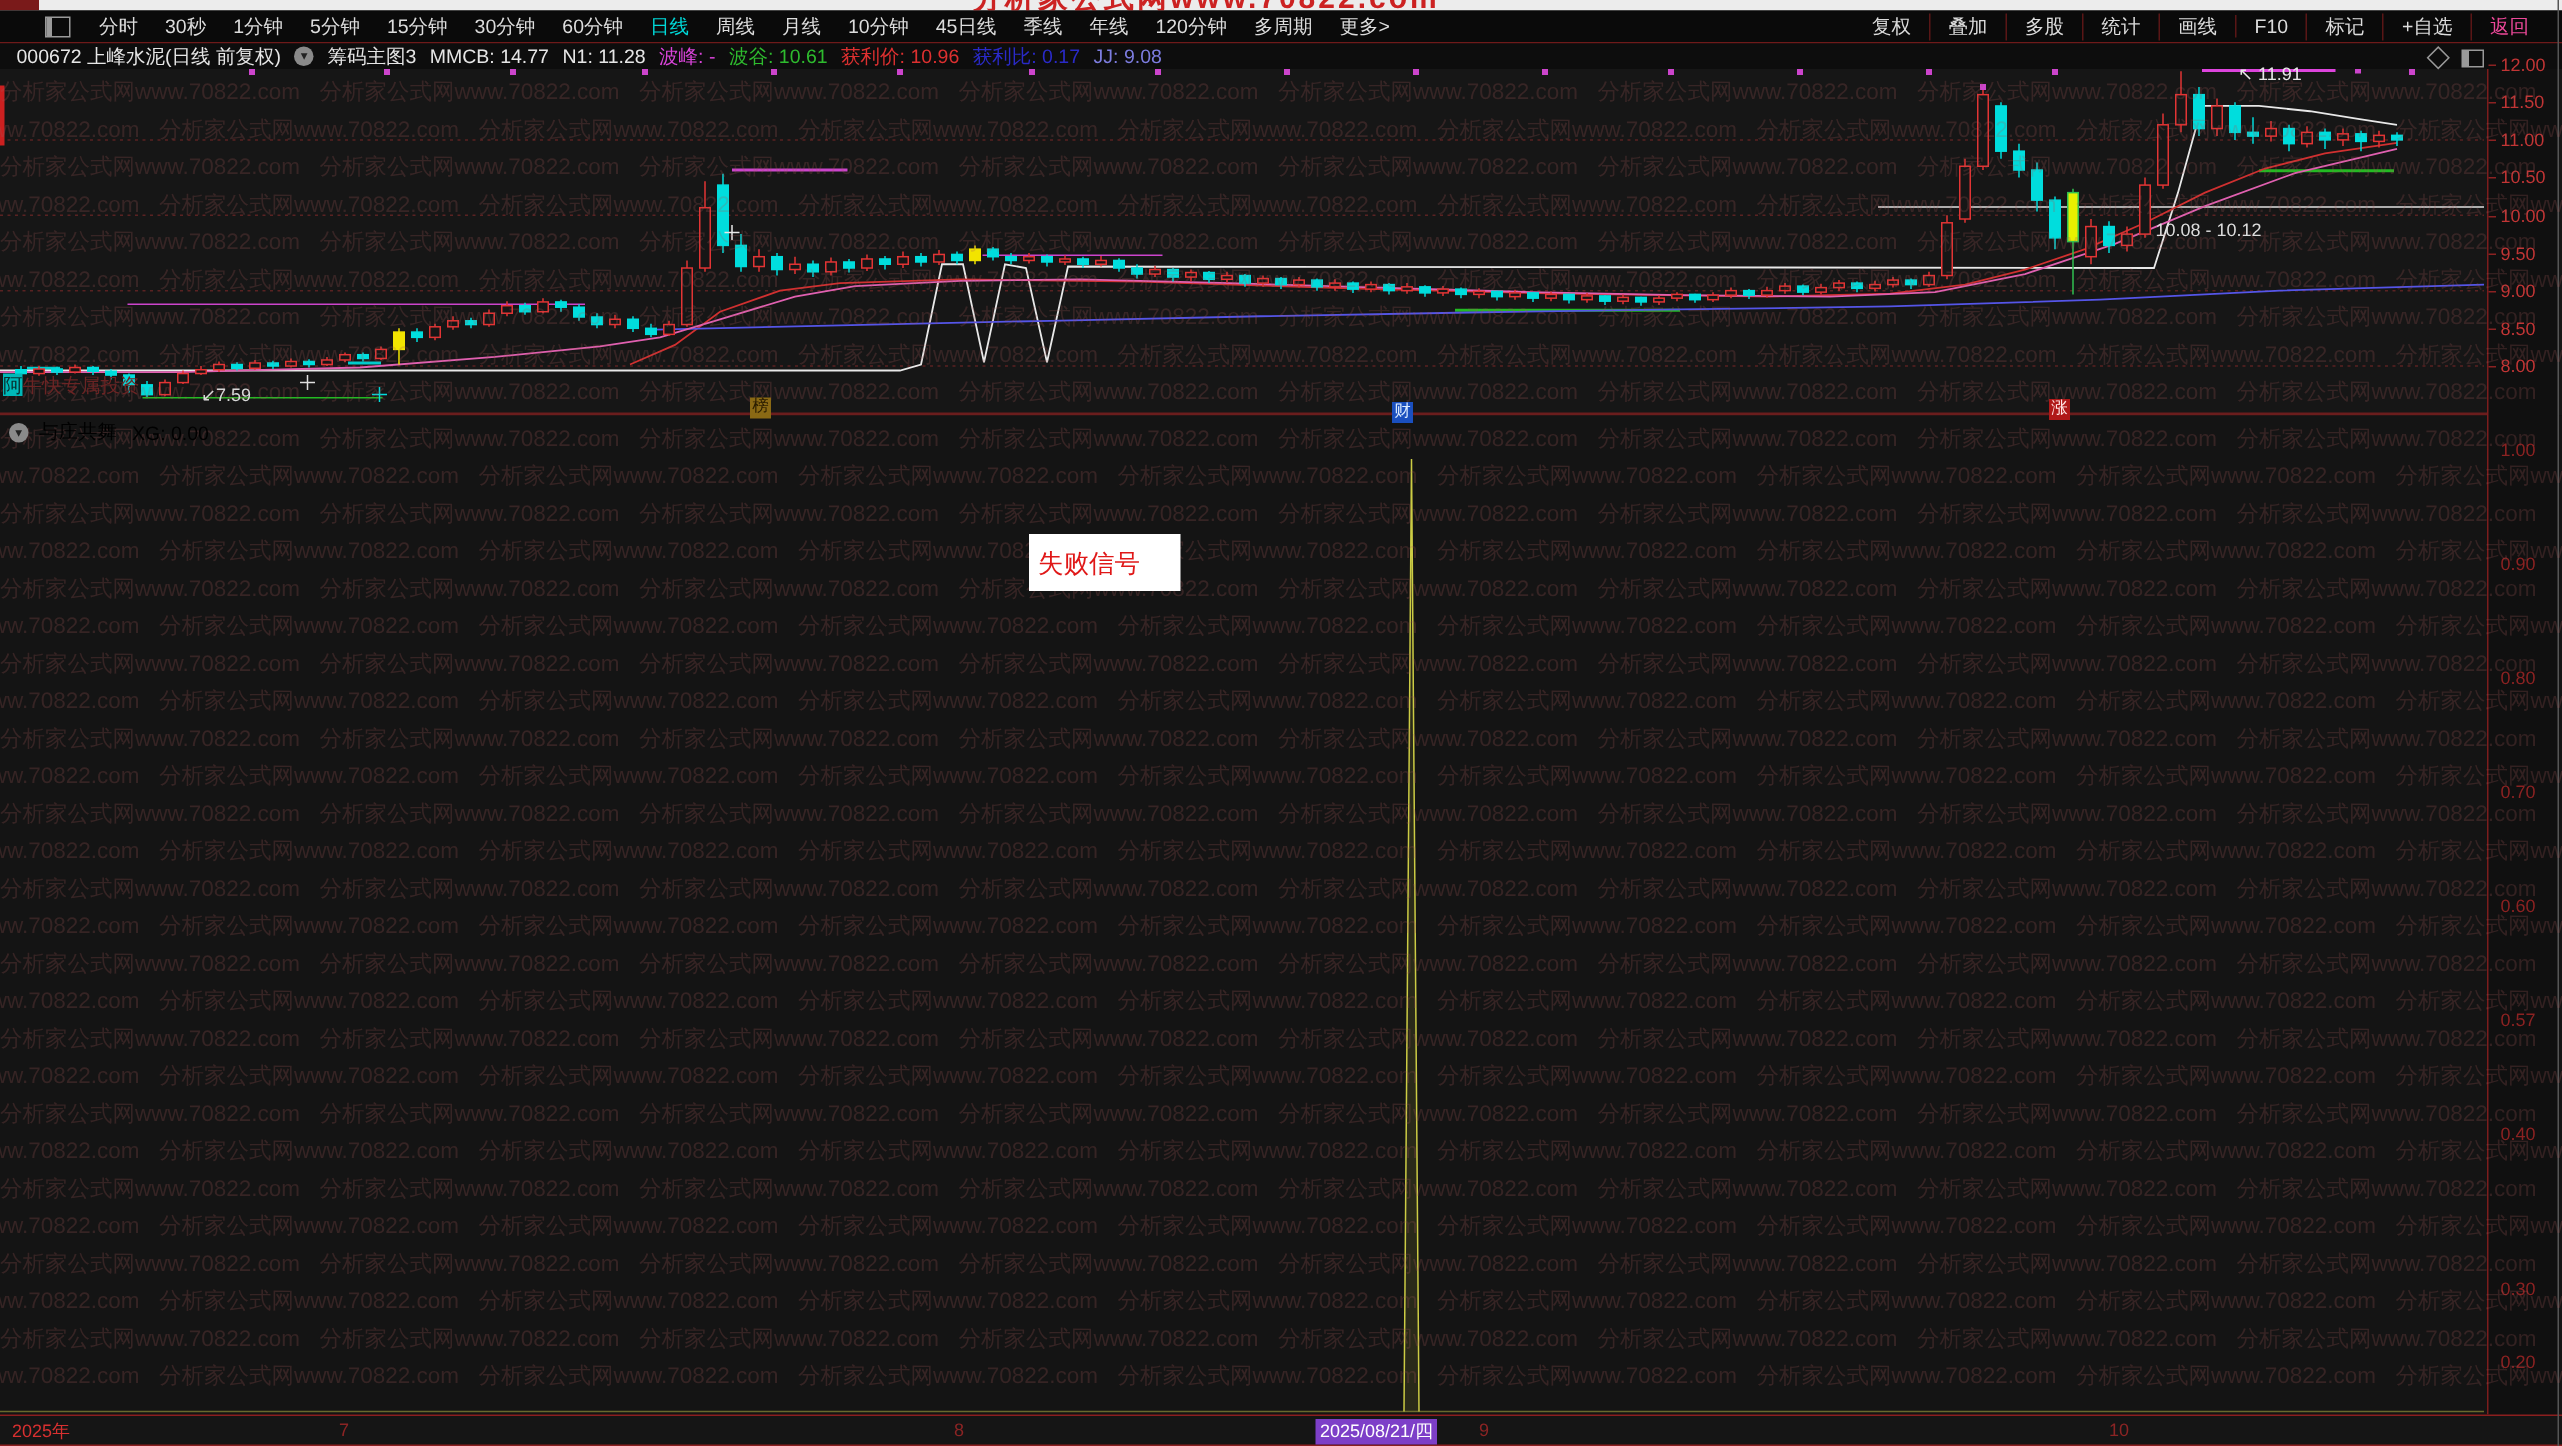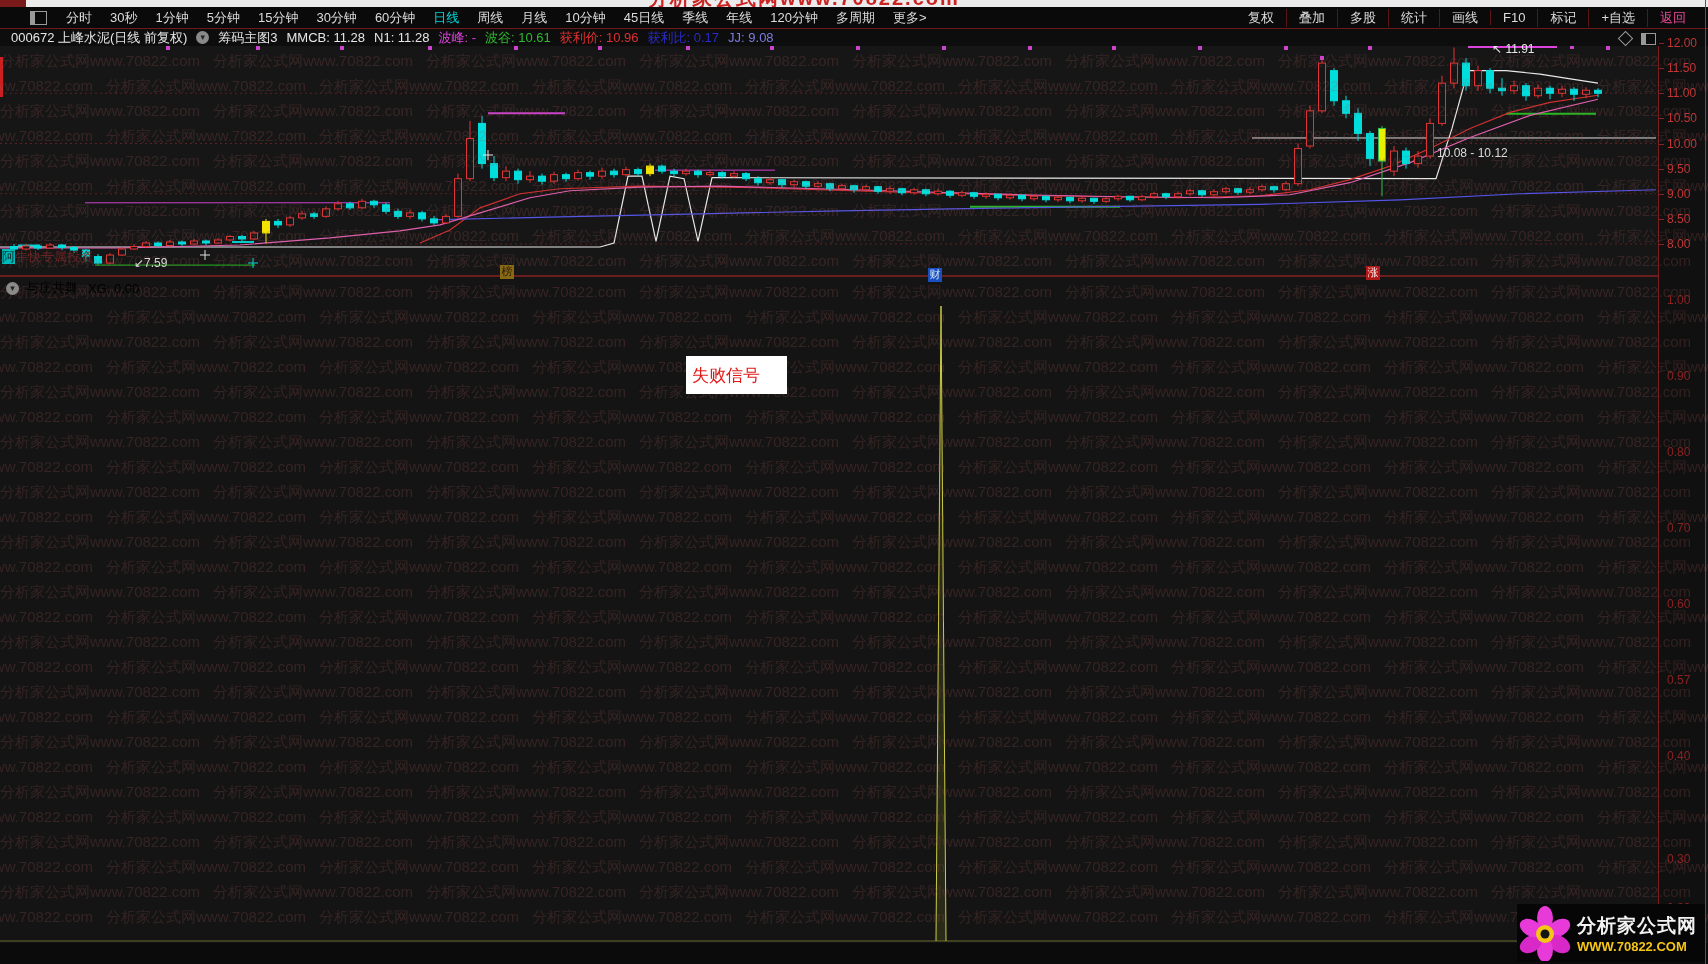--- a/index.html
+++ b/index.html
@@ -96,21 +96,21 @@
       <span class="rmi">标记</span>
       <span class="rmi">+自选</span>
       <span class="rmi active">返回</span>
     </div>
 
   <div id="infobar">
     <span style="width:2px;"></span>
   <span style="color: rgb(230, 230, 230);">000672 上峰水泥(日线 前复权)</span>
       <span class="circle-ico">▾</span>
       <span style="color: rgb(230, 230, 230);">筹码主图3</span>
-      <span style="color: rgb(230, 230, 230);">MMCB: 11.28</span>
+      <span style="color: rgb(230, 230, 230);">MMCB: 14.77</span>
       <span style="color: rgb(230, 230, 230);">N1: 11.28</span>
       <span style="color: rgb(217, 68, 217);">波峰: -</span>
       <span style="color: rgb(46, 187, 46);">波谷: 10.61</span>
       <span style="color: rgb(221, 48, 48);">获利价: 10.96</span>
       <span style="color: rgb(42, 42, 200);">获利比: 0.17</span>
       <span style="color: rgb(125, 125, 224);">JJ: 9.08</span>
     </div>
   <div class="abs" style="left:1620px;top:33px;z-index:5;">
       <div class="diamond"></div>
     </div>
@@ -477,39 +477,29 @@
       <div class="indlabel" style="left: 8px; top: 475px;">0.70</div>
       <div class="indlabel" style="left: 8px; top: 551px;">0.60</div>
       <div class="indlabel" style="left: 8px; top: 627px;">0.57</div>
       <div class="indlabel" style="left: 8px; top: 703px;">0.40</div>
       <div class="indlabel" style="left: 8px; top: 806px;">0.30</div>
       <div class="indlabel" style="left: 8px; top: 855px;">0.20</div>
     </div>
 
   <div id="corner-note" class="annot" style="left:2px;top:248px;font-size:13px;"><span style="background: rgb(0, 184, 184); color: rgb(8, 48, 48);">阿</span><span style="color: rgb(107, 36, 36);">牛快专属投资</span></div>
 
-
-  <div id="logo">
-    <svg width="56" height="56" viewBox="0 0 56 56" style="position:static;flex:none;">
-      <g transform="translate(28,29)">
-        <ellipse cx="0" cy="-16" rx="8" ry="12" fill="#e83ad8"></ellipse>
-        <ellipse cx="14" cy="-6" rx="8" ry="12" fill="#e83ad8" transform="rotate(60 14 -6)"></ellipse>
-        <ellipse cx="14" cy="10" rx="8" ry="12" fill="#d928c8" transform="rotate(120 14 10)"></ellipse>
-        <ellipse cx="0" cy="16" rx="8" ry="12" fill="#e83ad8"></ellipse>
-        <ellipse cx="-14" cy="10" rx="8" ry="12" fill="#d928c8" transform="rotate(60 -14 10)"></ellipse>
-        <ellipse cx="-14" cy="-6" rx="8" ry="12" fill="#e83ad8" transform="rotate(120 -14 -6)"></ellipse>
-        <circle cx="0" cy="0" r="9" fill="#f5c518"></circle>
-        <circle cx="0" cy="0" r="4.5" fill="#141414"></circle>
-      </g>
-    </svg>
-    <div style="margin-left:4px;">
-      <div class="txt1">分析家公式网</div>
-      <div class="txt2">WWW.70822.COM</div>
+  <div id="timeline">
+      <span class="tl bright" style="left: 8px;">2025年</span>
+      <span class="tl normal" style="left: 226px;">7</span>
+      <span class="tl normal" style="left: 636px;">8</span>
+      <span class="tl date" style="left: 877px;">2025/08/21/四</span>
+      <span class="tl normal" style="left: 986px;">9</span>
+      <span class="tl normal" style="left: 1406px;">10</span>
     </div>
-  </div>
+
 
   <div id="right-border"></div>
 <span class="wm" style="left: 0px; top: 52px;">分析家公式网www.70822.com</span>
     <span class="wm" style="left: 213px; top: 52px;">分析家公式网www.70822.com</span>
     <span class="wm" style="left: 426px; top: 52px;">分析家公式网www.70822.com</span>
     <span class="wm" style="left: 639px; top: 52px;">分析家公式网www.70822.com</span>
     <span class="wm" style="left: 852px; top: 52px;">分析家公式网www.70822.com</span>
     <span class="wm" style="left: 1065px; top: 52px;">分析家公式网www.70822.com</span>
     <span class="wm" style="left: 1278px; top: 52px;">分析家公式网www.70822.com</span>
     <span class="wm" style="left: 1491px; top: 52px;">分析家公式网www.70822.com</span>

